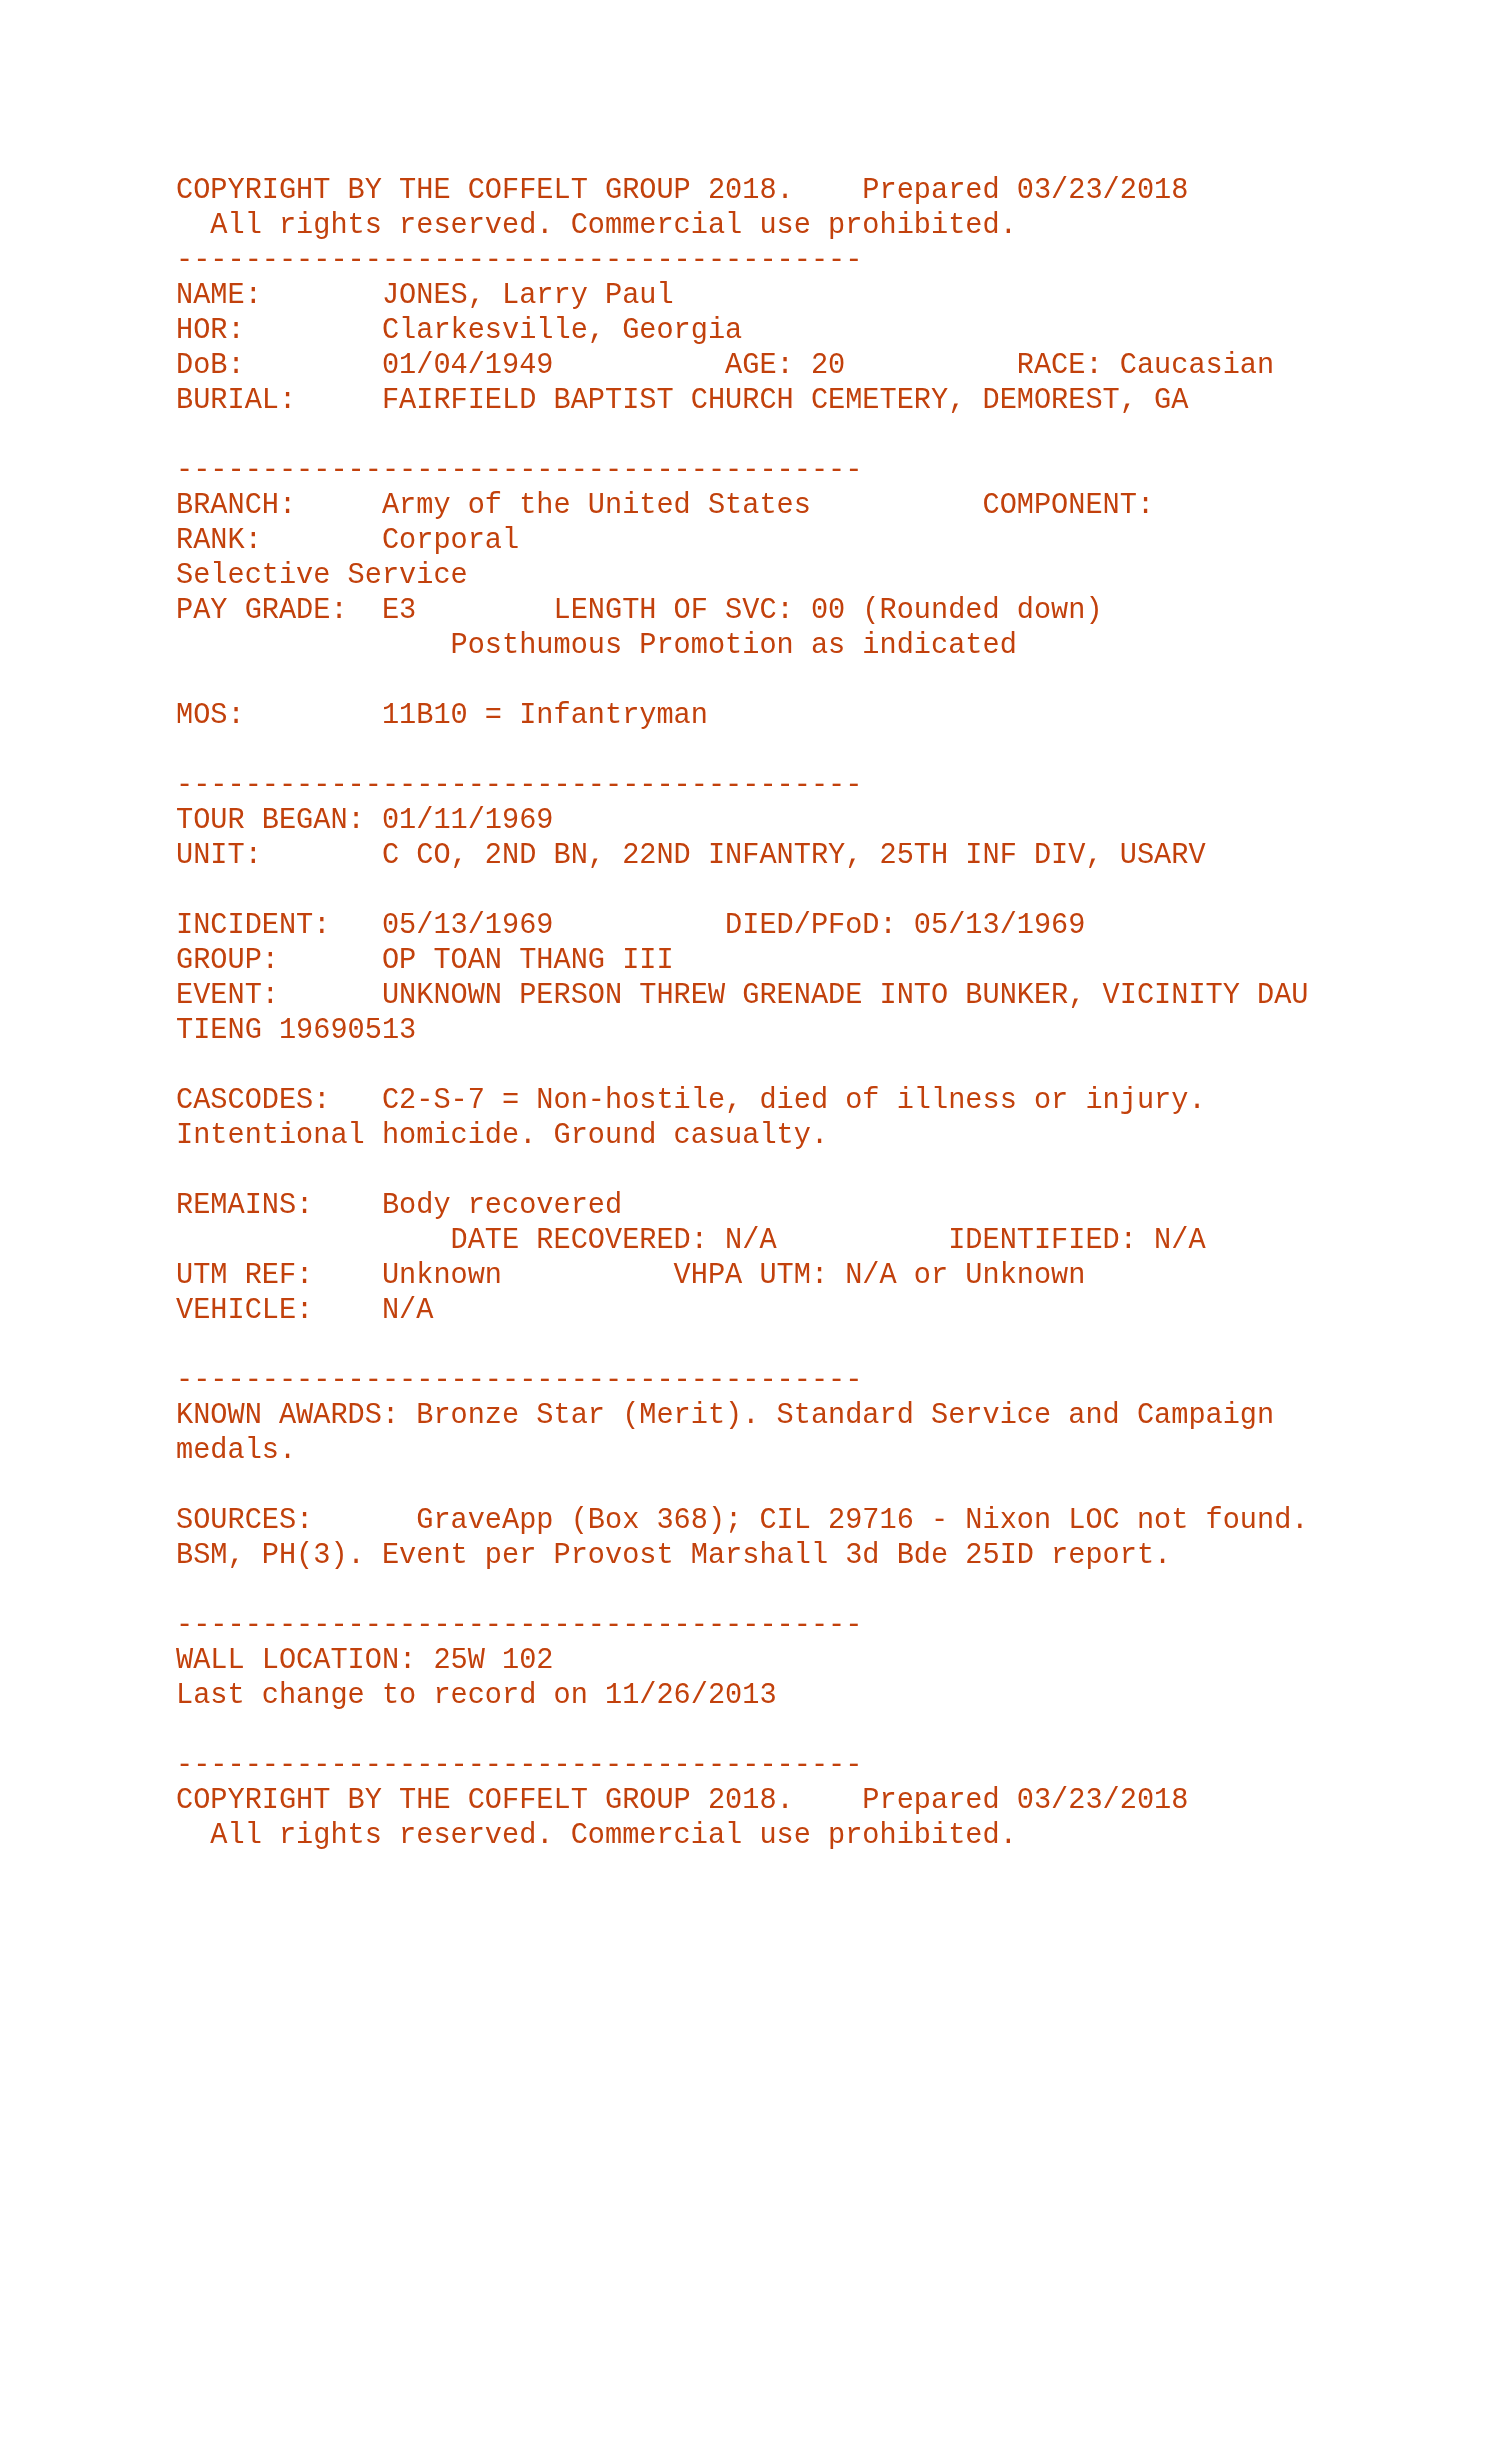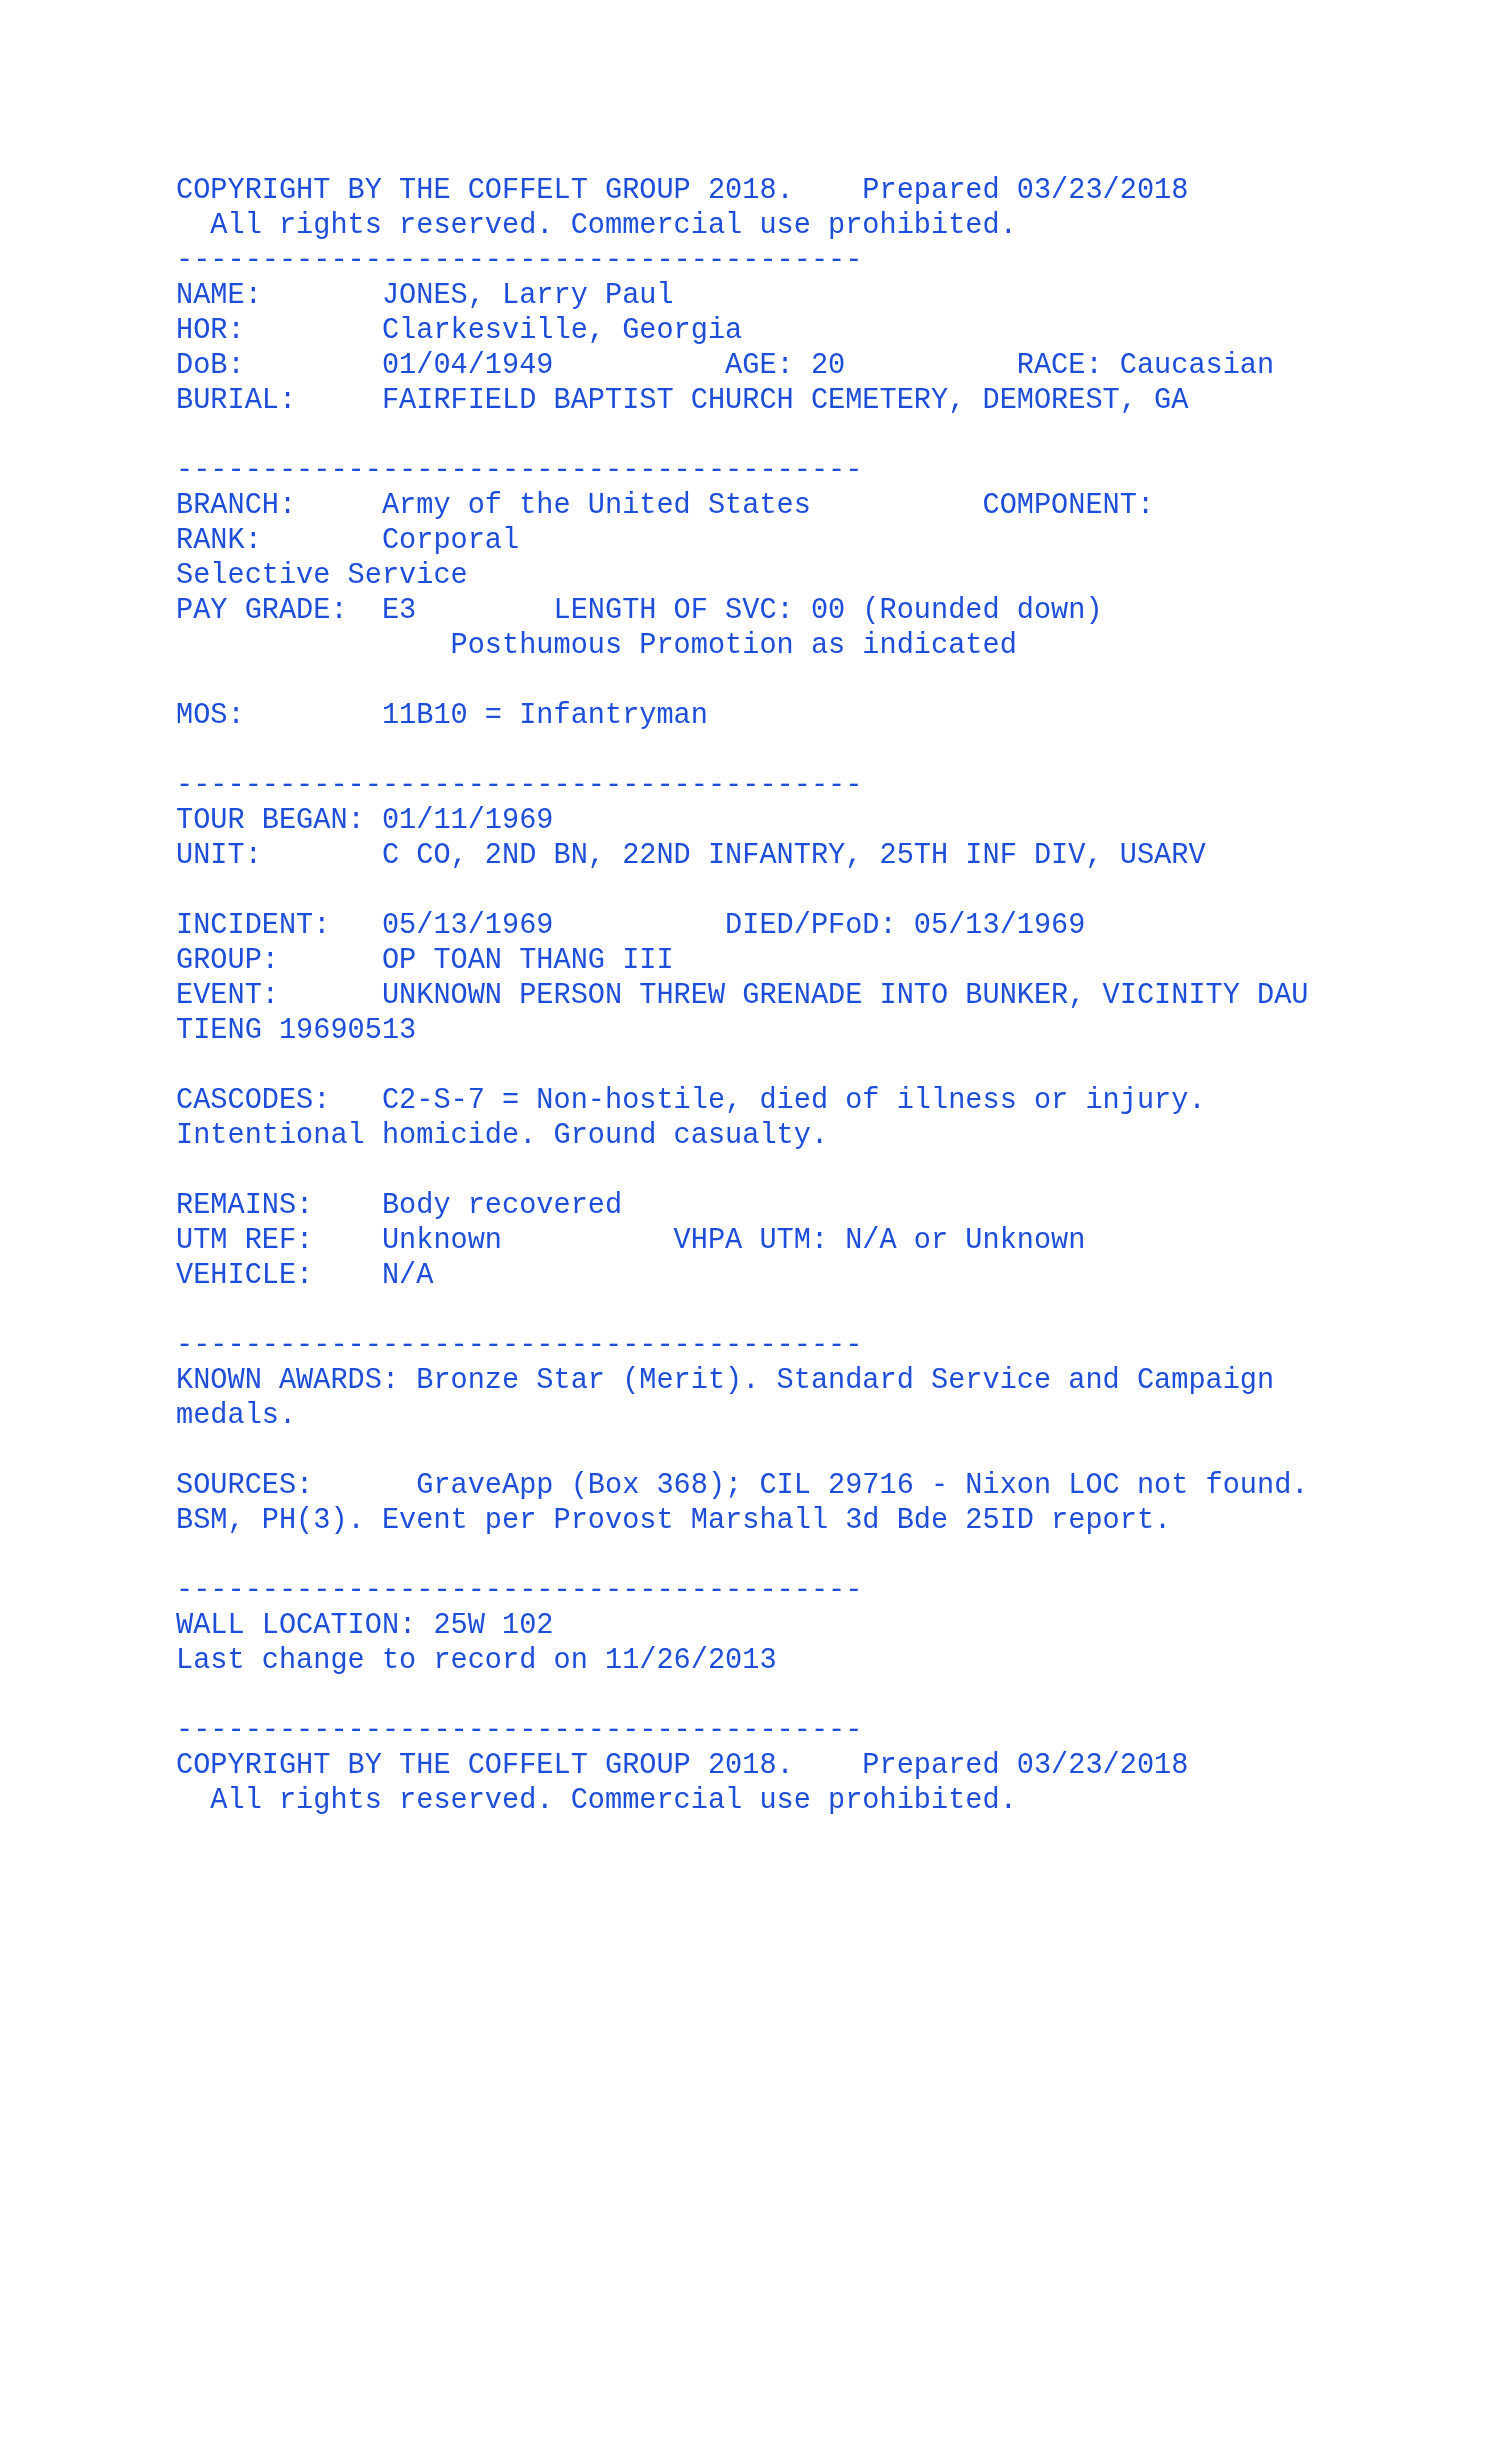--- a/index.html
+++ b/index.html
@@ -10,21 +10,21 @@
   body {
     width: 1495px;
     height: 2462px;
     overflow: hidden;
   }
   .doc {
     padding: 173px 0 0 176px;
     font-family: "Liberation Mono", "DejaVu Sans Mono", monospace;
     font-size: 28.6px;
     line-height: 35px;
-    color: #1d4ed8;
+    color: #c2410c;
     font-weight: 400;
   }
   .line {
     white-space: pre;
     min-height: 35px;
   }
 </style>
 </head>
 <body>
 
@@ -52,20 +52,21 @@
   <div class="line"> </div>
   <div class="line">INCIDENT:   05/13/1969          DIED/PFoD: 05/13/1969</div>
   <div class="line">GROUP:      OP TOAN THANG III</div>
   <div class="line">EVENT:      UNKNOWN PERSON THREW GRENADE INTO BUNKER, VICINITY DAU</div>
   <div class="line">TIENG 19690513</div>
   <div class="line"> </div>
   <div class="line">CASCODES:   C2-S-7 = Non-hostile, died of illness or injury.</div>
   <div class="line">Intentional homicide. Ground casualty.</div>
   <div class="line"> </div>
   <div class="line">REMAINS:    Body recovered</div>
+  <div class="line">                DATE RECOVERED: N/A          IDENTIFIED: N/A</div>
   <div class="line">UTM REF:    Unknown          VHPA UTM: N/A or Unknown</div>
   <div class="line">VEHICLE:    N/A</div>
   <div class="line"> </div>
   <div class="line">----------------------------------------</div>
   <div class="line">KNOWN AWARDS: Bronze Star (Merit). Standard Service and Campaign</div>
   <div class="line">medals.</div>
   <div class="line"> </div>
   <div class="line">SOURCES:      GraveApp (Box 368); CIL 29716 - Nixon LOC not found.</div>
   <div class="line">BSM, PH(3). Event per Provost Marshall 3d Bde 25ID report.</div>
   <div class="line"> </div>

